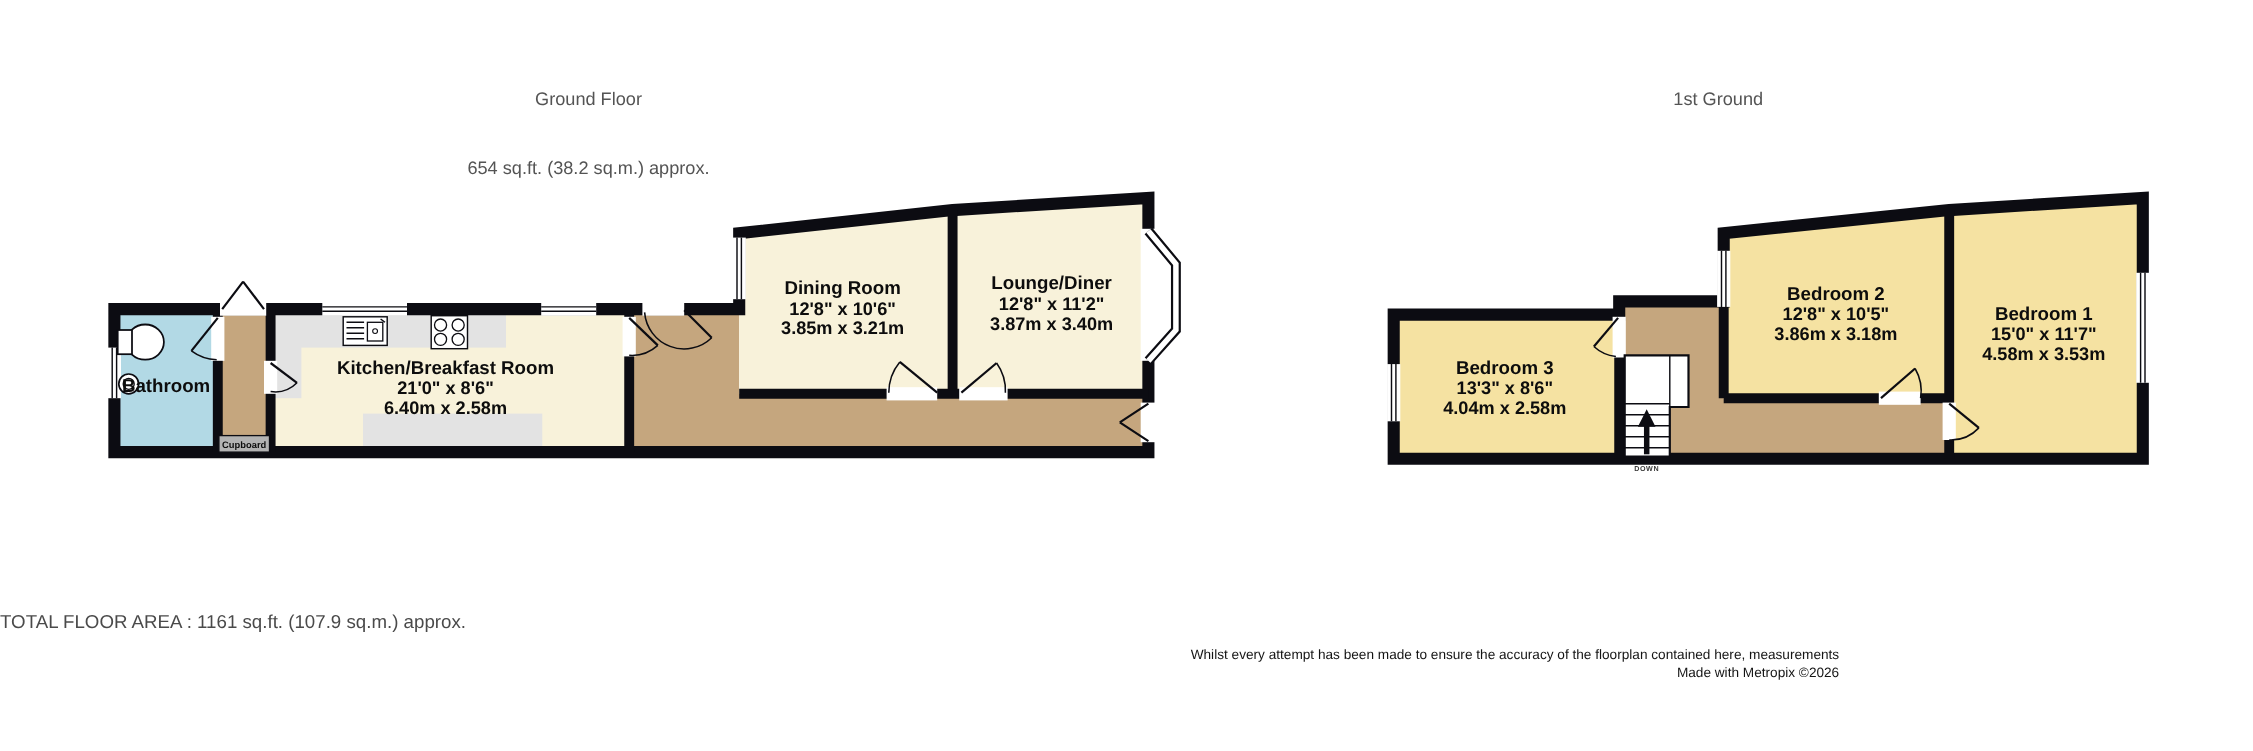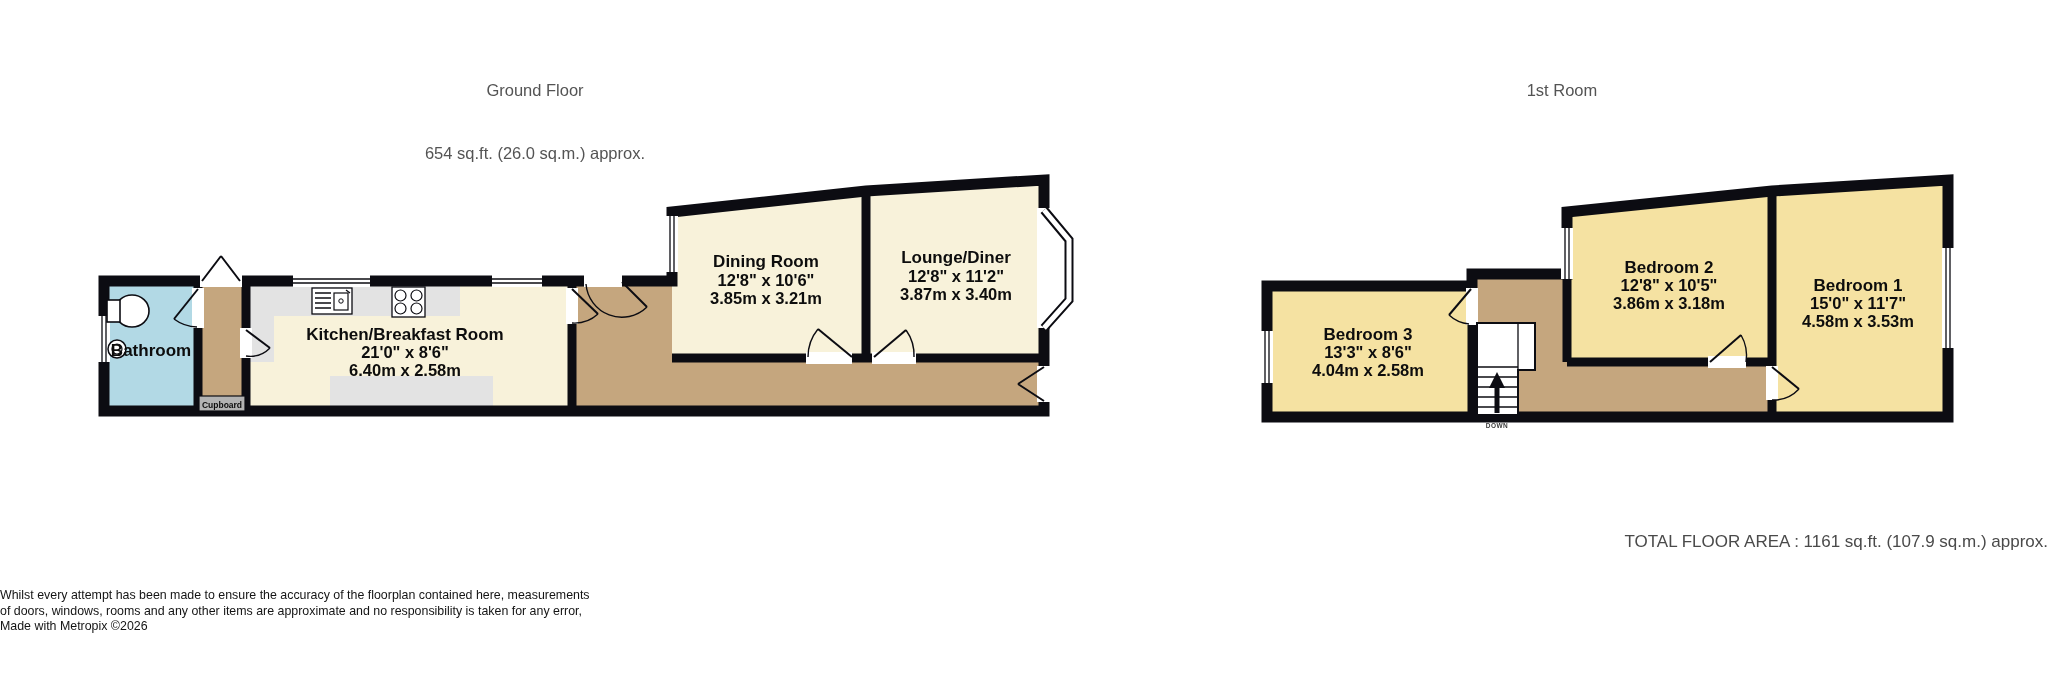--- a/index.html
+++ b/index.html
@@ -5,40 +5,40 @@
   html,body{margin:0;padding:0;background:#ffffff;}
   #stage{position:relative;width:2048px;height:683px;background:#ffffff;overflow:hidden;
          font-family:"Liberation Sans",sans-serif;}
   #planSvg{position:absolute;left:0;top:0;}
   .floor-title{position:absolute;top:38px;text-align:center;color:#545454;
                font-size:16.5px;line-height:21px;white-space:pre;}
   .room-label{font-family:"Liberation Sans",sans-serif;font-weight:bold;fill:#0d0d0d;}
   .sz17{font-size:17px;} .sz16{font-size:16.5px;}
   .tiny{font-size:6.5px;font-weight:bold;fill:#3a3a3a;letter-spacing:.5px;}
   .cup{font-size:8.5px;font-weight:bold;fill:#0d0d0d;}
-  #totalLine{position:absolute;top:532px;left:0;width:2048px;text-align:right;
+  #totalLine{position:absolute;top:556px;left:0;width:2048px;text-align:left;
              color:#4a4a4a;font-size:17px;}
-  #disclaimer{position:absolute;top:588px;left:0;width:1672px;text-align:left;
+  #disclaimer{position:absolute;top:588px;left:0;width:1672px;text-align:right;
               color:#141414;font-size:12.4px;line-height:15.6px;}
   .wall{stroke:#0c0c12;fill:none;}
   .thin{stroke:#0c0c12;stroke-width:1.3;fill:none;}
   .leaf{stroke:#0c0c12;stroke-width:2;fill:none;}
   .arc{stroke:#0c0c12;stroke-width:1.4;fill:none;}
 </style>
 </head>
 <body>
 
 <div id="stage">
 
   <div class="floor-title" style="left:235px;width:600px;">
     <div>Ground Floor</div>
-    <div>654 sq.ft. (26.0 sq.m.) approx.</div>
+    <div>654 sq.ft. (38.2 sq.m.) approx.</div>
   </div>
   <div class="floor-title" style="left:1262px;width:600px;">
-    <div>1st Room</div>
+    <div>1st Ground</div>
   </div>
 
   <svg id="planSvg" width="2048" height="683" viewBox="0 0 2048 683">
 
     <g>
 
       <polygon points="104,281 198,281 198,411 104,411" fill="#b2d9e5"></polygon>
       <polygon points="198,281 246,281 246,411 198,411" fill="#c5a67e"></polygon>
       <polygon points="246,281 572,281 572,411 246,411" fill="#f8f2da"></polygon>
       <polygon points="572,281 672,281 672,358 1044,358 1044,411 572,411" fill="#c5a67e"></polygon>
@@ -208,17 +208,16 @@
       <text class="room-label sz16" x="1669" y="309" text-anchor="middle">3.86m  x 3.18m</text>
       <text class="room-label sz17" x="1858" y="291" text-anchor="middle">Bedroom 1</text>
       <text class="room-label sz16" x="1858" y="309" text-anchor="middle">15'0"  x 11'7"</text>
       <text class="room-label sz16" x="1858" y="327" text-anchor="middle">4.58m  x 3.53m</text>
     </g>
   </svg>
 
   <div id="totalLine">TOTAL FLOOR AREA : 1161 sq.ft. (107.9 sq.m.) approx.</div>
   <div id="disclaimer">
     <div>Whilst every attempt has been made to ensure the accuracy of the floorplan contained here, measurements</div>
-    <div>of doors, windows, rooms and any other items are approximate and no responsibility is taken for any error,</div>
     <div>Made with Metropix ©2026</div>
   </div>
 
 </div>
 
 </body></html>

